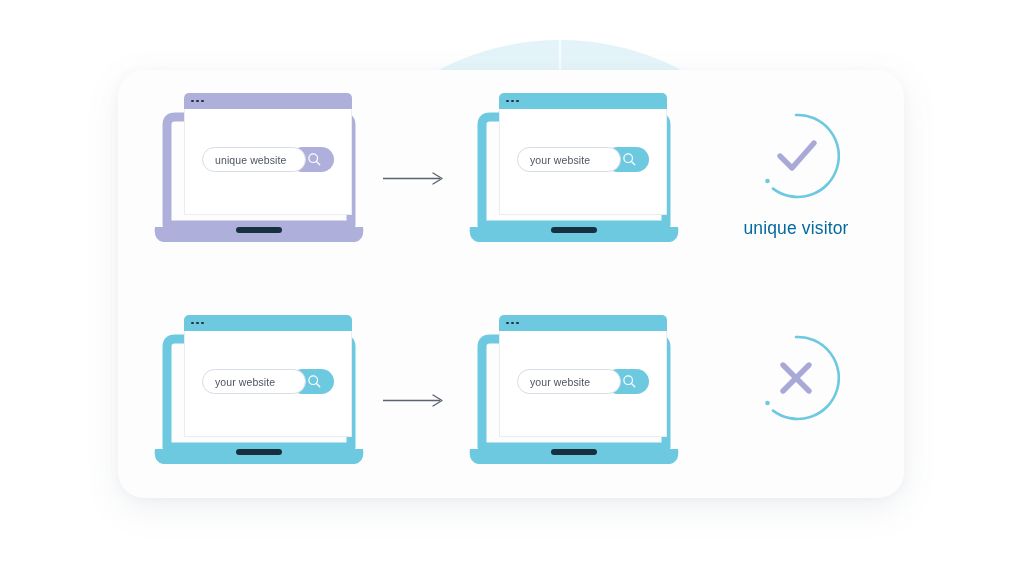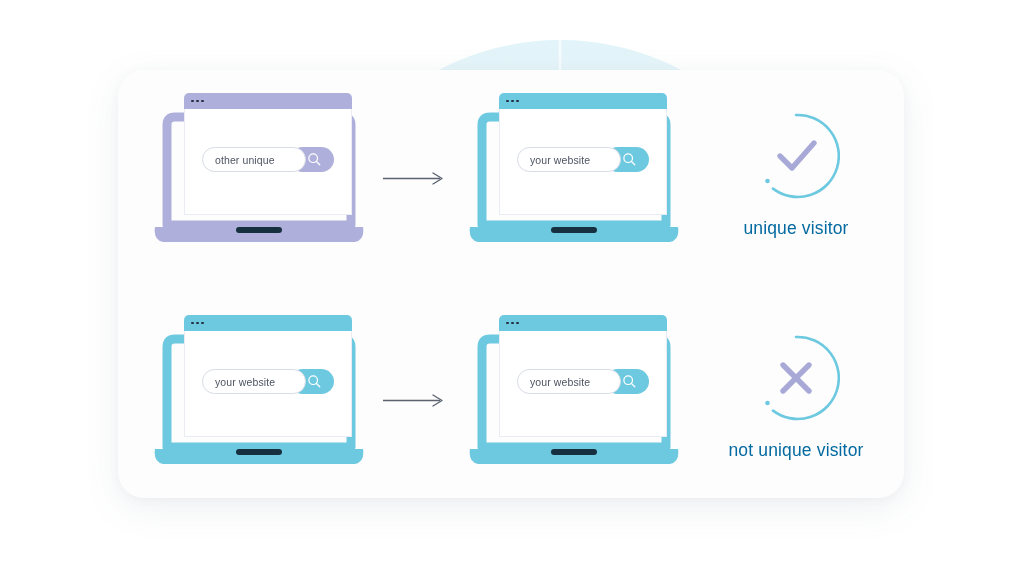--- a/index.html
+++ b/index.html
@@ -178,21 +178,21 @@
         <span class="dots">
           <i class="dot"></i>
             <i class="dot"></i>
             <i class="dot"></i>
         </span>
       </div>
       <div class="browser-body">
         <div class="search">
           <div class="search-accent" style="background:#afafdc;"></div>
           <div class="search-field" title="other website">
-            <span class="search-text">other unique</span>
+            <span class="search-text">unique website</span>
           </div>
           <svg class="search-glass" viewBox="0 0 16 16" xmlns="http://www.w3.org/2000/svg">
             <circle cx="6.6" cy="6.6" r="4.6" fill="none" stroke="#ffffff" stroke-width="1.3"></circle>
             <line x1="10.1" y1="10.1" x2="13.6" y2="13.6" stroke="#ffffff" stroke-width="1.3" stroke-linecap="round"></line>
           </svg>
         </div>
       </div>
     </div>
   </div>
 
@@ -308,15 +308,14 @@
     </div>
   </div>
 
   <div class="result" style="left:706px; top:112px; width:180px;">
     <svg class="result-icon" viewBox="0 0 88 88" xmlns="http://www.w3.org/2000/svg">
       <path d="M44,3 A41,41 0 1 1 21.0,76.6" fill="none" stroke="#6dc9e0" stroke-width="2.6" stroke-linecap="round"></path>
       <circle cx="15.5" cy="69.0" r="2.3" fill="#6dc9e0"></circle>
       <line x1="31" y1="31" x2="57" y2="57" stroke="#a9a9d8" stroke-width="5.4" stroke-linecap="round"></line>
       <line x1="57" y1="31" x2="31" y2="57" stroke="#a9a9d8" stroke-width="5.4" stroke-linecap="round"></line>
     </svg>
-    <div class="result-label">not unique visitor</div>
   </div>
 </div>
 
 </body></html>

